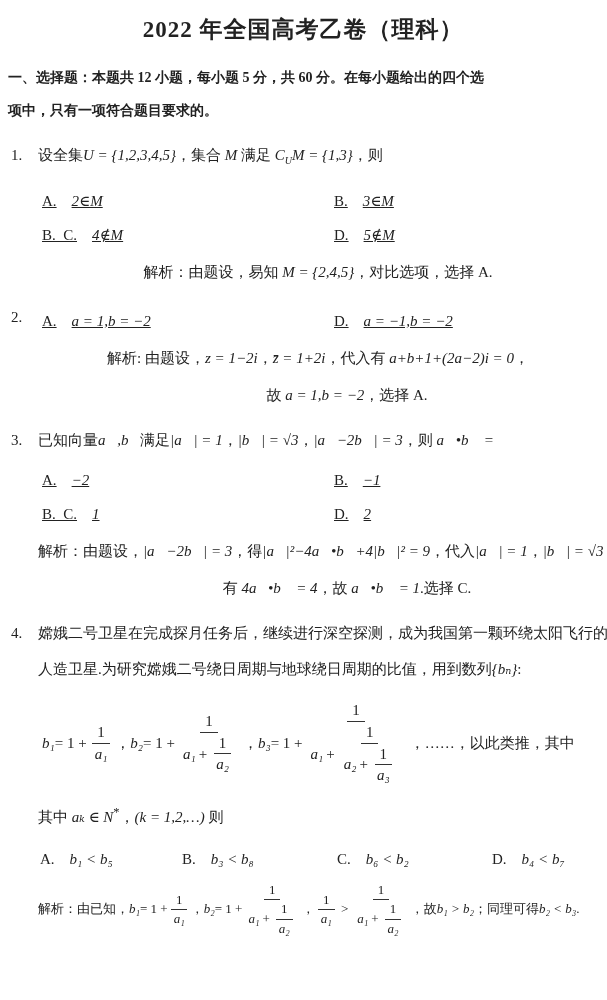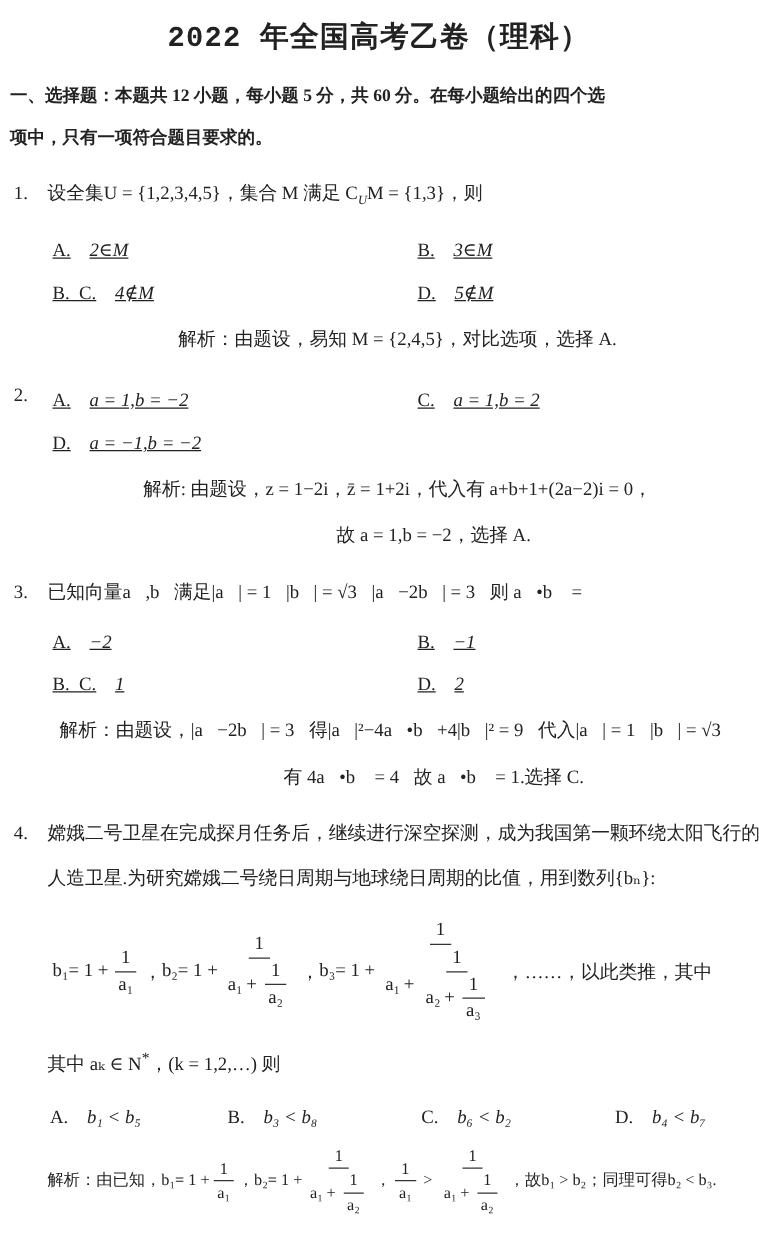--- a/index.html
+++ b/index.html
@@ -6,30 +6,30 @@
   html,body { background:#ffffff; }
   body {
     width:607px; height:1000px; overflow:hidden;
     font-family:"Liberation Serif","DejaVu Serif",serif;
     color:#222222; font-size:15px;
   }
   .page { padding:6px 9px 0 8px; }
 
   .title {
     text-align:center; font-size:23px; font-weight:bold;
-    letter-spacing:1px; margin:8px 0 16px;font-family:Liberation Mono, monospace;
+    letter-spacing:1px; margin:8px 0 16px;
   }
   .intro { font-weight:bold; font-size:14px; line-height:33px; }
 
   .q { margin-top:10px; }
   .qrow { display:flex; }
   .qnum { width:30px; flex:none; padding-left:3px; line-height:36px; }
   .qbody { flex:1; min-width:0; }
   .stem { line-height:36px; white-space:nowrap; }
-  .mm { }
+  .mm { font-style:italic; }
   .mm sub, sub.ss { font-size:10px; font-style:italic; }
 
   .opts2 {
     display:grid; grid-template-columns:292px 1fr;
     padding-left:4px; margin:5px 0 2px;text-decoration:underline;
   }
   .opts4 {
     display:grid; grid-template-columns:142px 155px 155px 1fr;
     padding-left:2px; margin:8px 0 2px;
   }
@@ -88,21 +88,20 @@
       </div>
     </div>
   </div>
 
   <div class="q">
     <div class="qrow">
       <div class="qnum">2.</div>
       <div class="qbody">
         <div class="opts2">
           <div class="opt"><span class="lab">A.</span><span class="val">a = 1,b = −2</span></div>
-          <div class="opt"><span class="lab">C.</span><span class="val">a = 1,b = 2</span></div>
           <div class="opt"><span class="lab">D.</span><span class="val">a = −1,b = −2</span></div>
         </div>
         <div class="ana"><span>解析: 由题设，</span><span class="mm">z = 1−2i</span><span>，</span><span class="mm">z̄ = 1+2i</span><span>，代入有 </span><span class="mm">a+b+1+(2a−2)i = 0</span><span>，</span></div>
         <div class="ana ana-indent"><span>故 </span><span class="mm">a = 1,b = −2</span><span>，选择 A.</span></div>
       </div>
     </div>
   </div>
 
   <div class="q">
     <div class="qrow">

